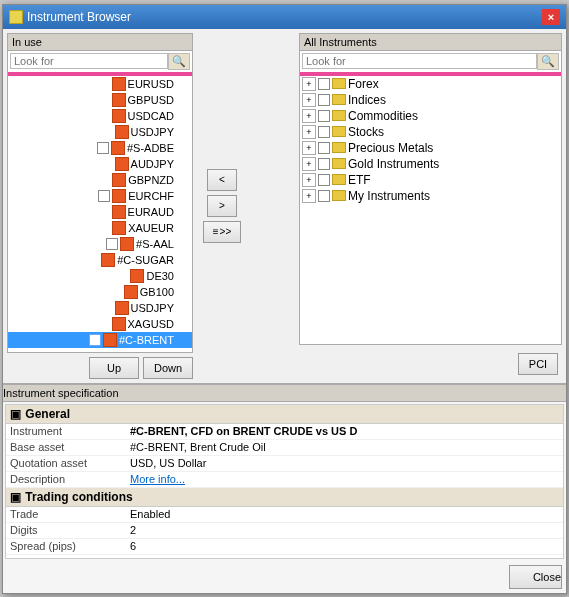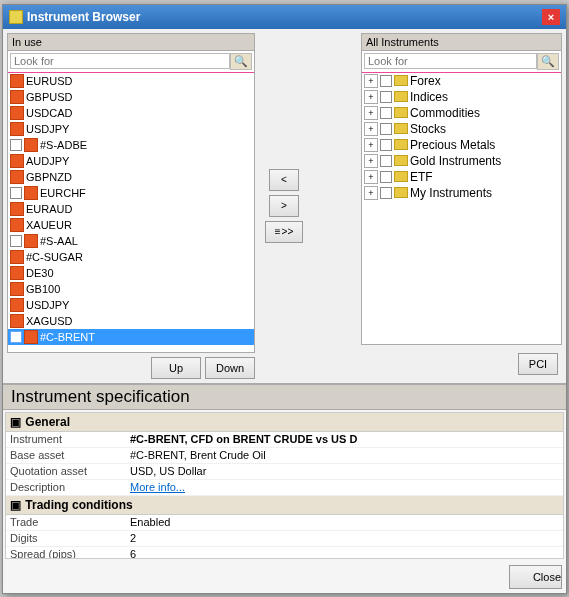--- a/index.html
+++ b/index.html
@@ -33,21 +33,21 @@
     
     .title-bar-icon {
       width: 14px;
       height: 14px;
       background: #e8d44d;
       border: 1px solid #b8a020;
     }
     
     .title-bar-title {
       font-size: 12px;
-      font-weight: bold;
+      font-weight: normal;
     }
     
     .title-bar-close {
       background: #e53935;
       border: none;
       color: white;
       width: 18px;
       height: 16px;
       cursor: pointer;
       font-size: 11px;
@@ -70,21 +70,21 @@
       background: #d4d0c8;
       padding: 2px 4px;
       font-size: 11px;
       border-bottom: 1px solid #aaa;
     }
     
     .search-bar {
       display: flex;
       align-items: center;
       padding: 2px;
-      border-bottom: 1px solid #ec4899;
+      border-bottom: 4px solid #ec4899;
       background: white;
     }
     
     .search-input {
       flex: 1;
       border: 1px solid #bbb;
       padding: 1px 3px;
       font-size: 11px;
       outline: none;
       background: white;
@@ -100,24 +100,25 @@
     
     .list-container {
       flex: 1;
       overflow-y: auto;
       overflow-x: hidden;
     }
     
     .list-item {
       display: flex;
       align-items: center;
-      padding: 1px 2px;
+      padding: 1px 18px;
       cursor: pointer;
       white-space: nowrap;
       height: 16px;
+      justify-content: flex-end;
     }
     
     .list-item.selected {
       background: #3399ff;
       color: white;
     }
     
     .list-item .checkbox {
       width: 12px;
       height: 12px;
@@ -235,22 +236,22 @@
     .bottom-panel {
       border-top: 2px solid #aaa;
       background: #f5f5f5;
       display: flex;
       flex-direction: column;
       height: 210px;
     }
     
     .bottom-panel-label {
       background: #d4d0c8;
-      padding: 2px 8px;
-      font-size: 17px;
+      padding: 2px 0;
+      font-size: 11px;
       border-bottom: 1px solid #aaa;
     }
     
     .spec-content {
       flex: 1;
       overflow-y: auto;
       background: white;
       border: 1px solid #ccc;
       margin: 2px;
     }
@@ -334,21 +335,21 @@
   <div class="title-bar">
     <div class="title-bar-left">
       <div class="title-bar-icon"></div>
       <span class="title-bar-title">Instrument Browser</span>
     </div>
     <button class="title-bar-close">×</button>
   </div>
 
   <div class="main-content">
 
-    <div style="display:flex;flex-direction:column;width:248px;">
+    <div style="display:flex;flex-direction:column;width:186px;">
       <div style="border:1px solid #aaa;background:white;display:flex;flex-direction:column;flex:1;min-height:0;">
         <div class="panel-label">In use</div>
         <div class="search-bar">
           <input class="search-input" type="text" placeholder="Look for" style="">
           <button class="search-icon-btn">🔍</button>
         </div>
         <div class="list-container">
           <div class="list-item">
             <div class="item-icon"></div>
             <span class="list-item-text">EURUSD</span>

